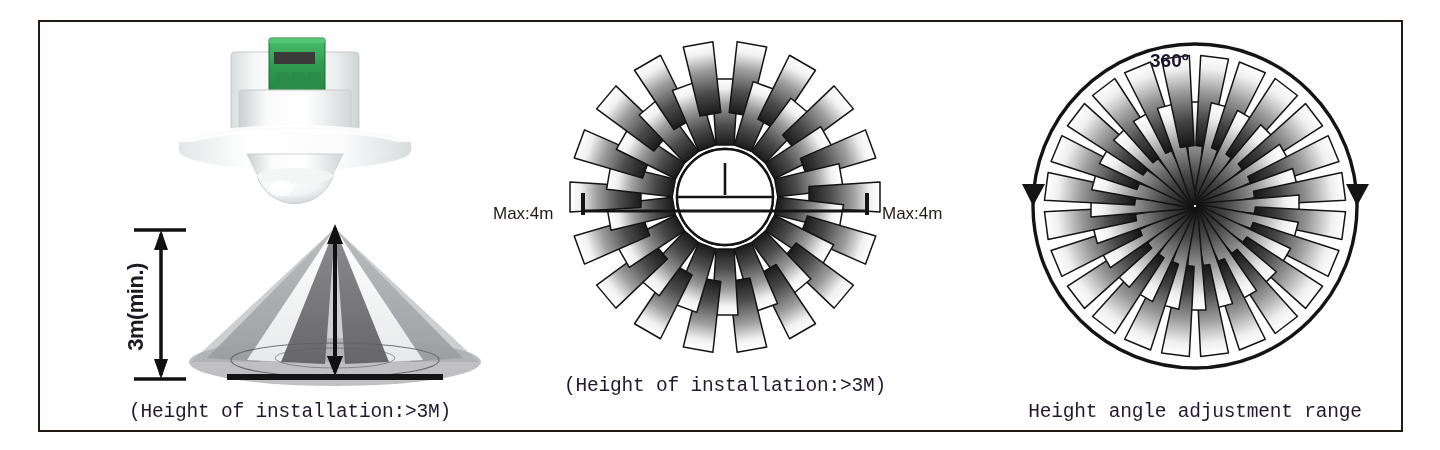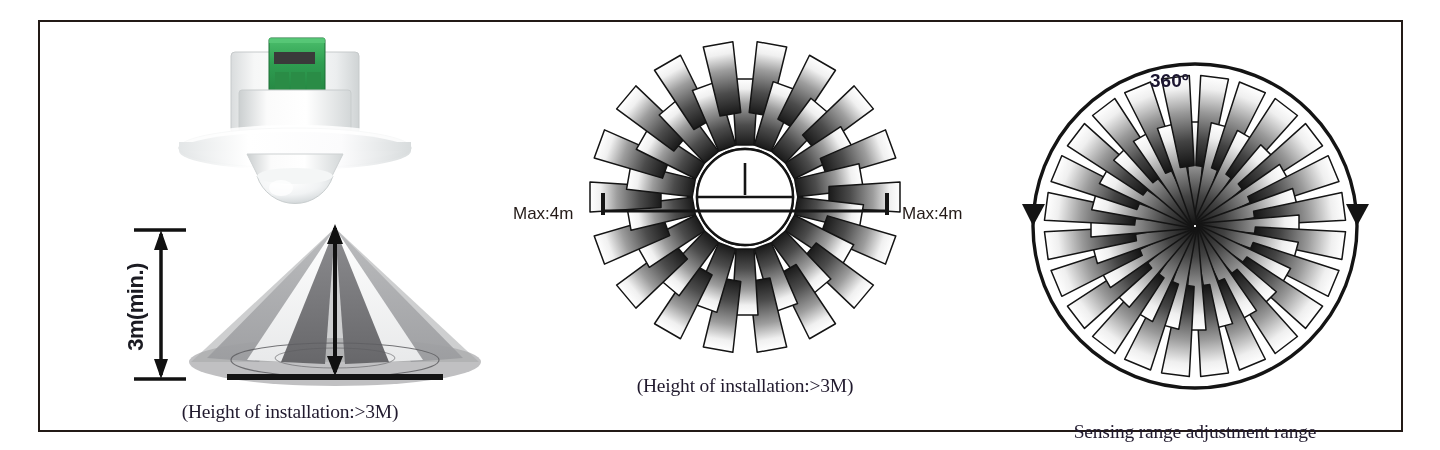--- a/index.html
+++ b/index.html
@@ -24,30 +24,30 @@
     border: 2.5px solid #231a17;
     background: #ffffff;
     box-sizing: border-box;
   }
   .panel {
     position: absolute;
     top: 0;
     height: 100%;
   }
   #panel-install { left: 40px;  width: 420px; }
-  #panel-distance { left: 480px; width: 450px; }
-  #panel-angle    { left: 950px; width: 410px; margin-top: 20px; }
+  #panel-distance { left: 460px; width: 450px; }
+  #panel-angle    { left: 950px; width: 410px; }
 
   .caption {
     position: absolute;
     width: 100%;
     text-align: center;
     color: #211a2e;
     font-size: 19.5px;
-    font-family: Liberation Serif, serif;
+    font-family: Liberation Mono, monospace;
     white-space: nowrap;
     letter-spacing: -0.2px;
   }
   #caption-install   { top: 379px; left: 0; }
   #caption-distance-1{ top: 353px; left: 0; }
   #caption-distance-2{ top: 378px; left: 0; }
   #caption-angle     { top: 379px; left: 0; }
 
   .dim-label {
     position: absolute;
@@ -327,17 +327,17 @@
             <path d="M -7 -60 L 7 -60 L 14 -150 L -14 -150 Z" fill="url(#bladeG3)" stroke="#141414" stroke-width="1.5" stroke-linejoin="round" transform="rotate(322.5)"></path>
             <path d="M -2.5 -2 L 2.5 -2 L 11 -104 L -11 -104 Z" fill="url(#bladeG3)" stroke="#141414" stroke-width="1.5" stroke-linejoin="round" transform="rotate(330)"></path>
             <path d="M -7 -60 L 7 -60 L 14 -150 L -14 -150 Z" fill="url(#bladeG3)" stroke="#141414" stroke-width="1.5" stroke-linejoin="round" transform="rotate(337.5)"></path>
             <path d="M -2.5 -2 L 2.5 -2 L 11 -104 L -11 -104 Z" fill="url(#bladeG3)" stroke="#141414" stroke-width="1.5" stroke-linejoin="round" transform="rotate(345)"></path>
             <path d="M -7 -60 L 7 -60 L 14 -150 L -14 -150 Z" fill="url(#bladeG3)" stroke="#141414" stroke-width="1.5" stroke-linejoin="round" transform="rotate(352.5)"></path>
           </g>
       </svg>
 
       <div class="deglabel" style="left:160px; top:28px;">360º</div>
 
-      <div class="caption" id="caption-angle">Sensing range adjustment range</div>
+      <div class="caption" id="caption-angle">Height angle adjustment range</div>
     </div>
 
   </div>
 </div>
 
 </body></html>

